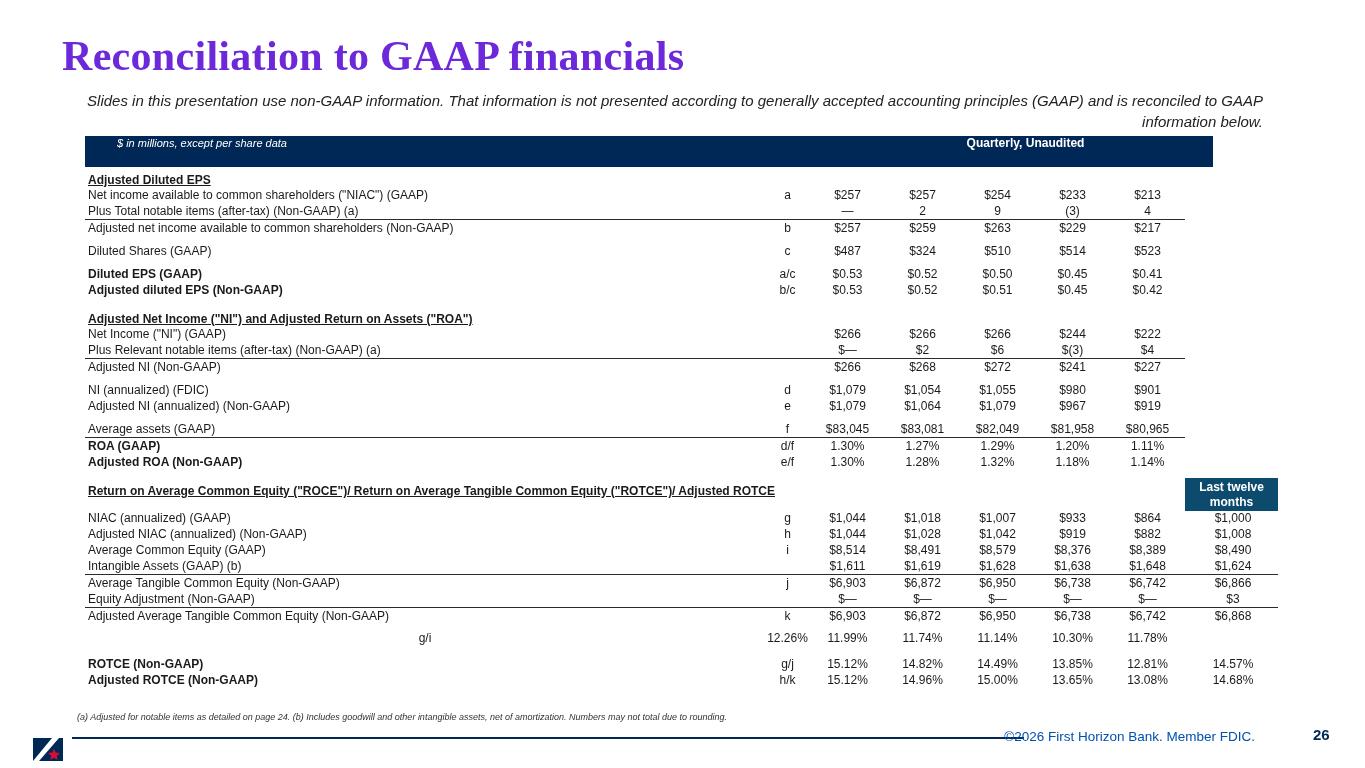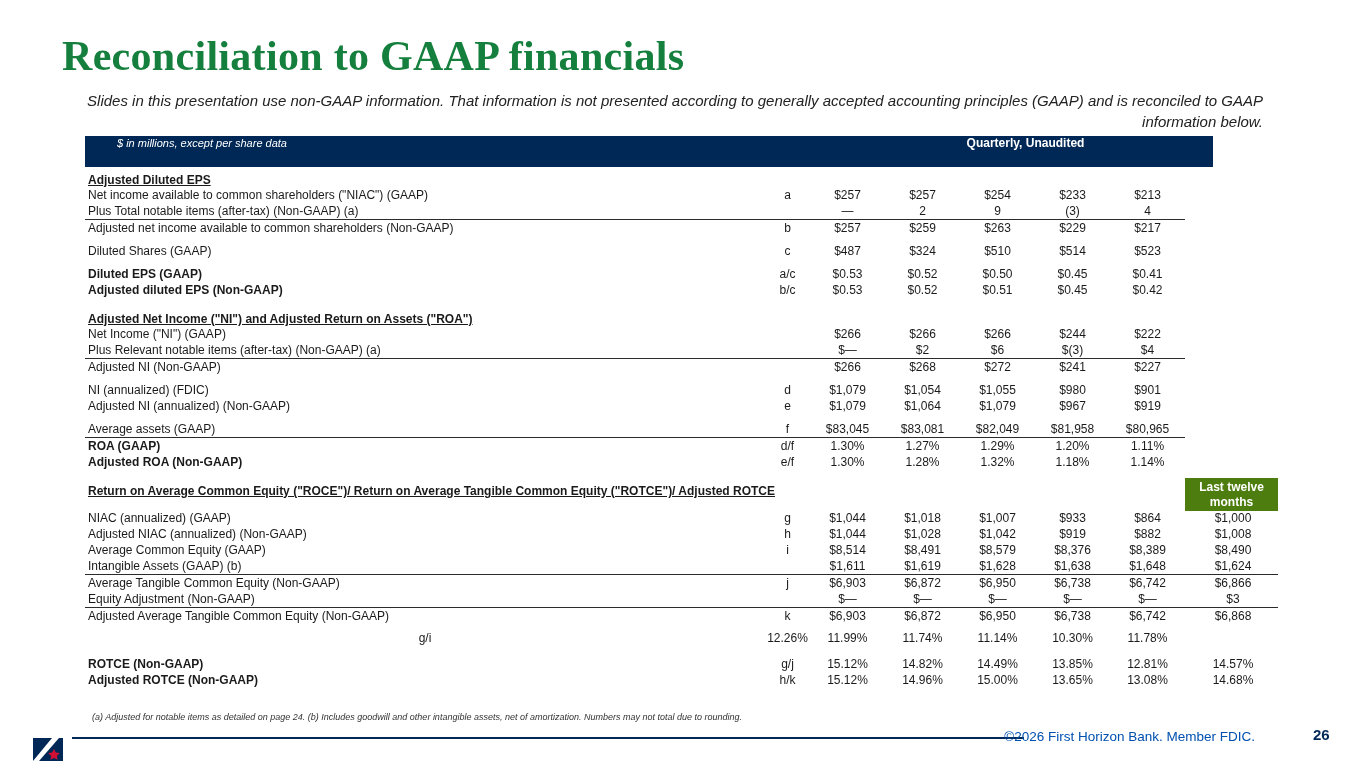--- a/index.html
+++ b/index.html
@@ -4,21 +4,21 @@
 <style>
   html,body { margin:0; padding:0; background:#e8e8e8; }
   .slide {
     position:relative; width:1365px; height:768px; margin:0 auto;
     background:#ffffff; overflow:hidden;
     font-family:"Liberation Sans", sans-serif; color:#1a1a1a;
   }
   .title {
     position:absolute; left:62px; top:32px; margin:0;
     font-family:"Liberation Serif", serif; font-weight:700;
-    font-size:42px; line-height:48px; color:#15803d; letter-spacing:0.3px;
+    font-size:42px; line-height:48px; color:#6d28d9; letter-spacing:0.3px;
   }
   .subtitle {
     position:absolute; left:68px; top:90px; width:1195px; margin:0;
     font-size:15px; font-style:italic; line-height:21px; color:#222222;text-align:right;
   }
   .recon-table { position:absolute; left:85px; top:136px; width:1196px; }
   .thead { width:1100px; background:#002856; color:#ffffff;padding-left:28px; }
   .thead-row1 { display:grid; grid-template-columns:725px 375px; height:15px; line-height:15px; }
   .corner-label { font-style:italic; font-size:11px; padding-left:4px; white-space:nowrap; }
   .group-header { text-align:center; font-weight:700; font-size:12px; }
@@ -35,25 +35,25 @@
   .heading-row { position:relative; height:16px; line-height:16px; }
   .section-heading {
     display:inline-block; font-weight:700; font-size:12px;
     text-decoration:underline; padding-left:3px; white-space:nowrap;
   }
   .rule { height:1px; background:#2b2b2b; width:1100px; }
   .rule.wide { width:1193px; }
   .section-gap { height:12px; }
   .ltm-box {
     position:absolute; left:1100px; top:-4px; width:93px; height:33px;
-    background:#4d7c0f; color:#ffffff; font-weight:700; font-size:12px;
+    background:#0c4a6e; color:#ffffff; font-weight:700; font-size:12px;
     line-height:15px; text-align:center; padding-top:2px; box-sizing:border-box;
   }
   .footnote {
-    position:absolute; left:92px; top:712px; font-size:9px;
+    position:absolute; left:77px; top:712px; font-size:9px;
     font-style:italic; color:#333333; white-space:nowrap;
   }
   .footer-line { position:absolute; left:72px; top:737px; width:952px; height:2px; background:#002856; }
   .copyright { position:absolute; top:729px; right:110px; font-size:13.5px; color:#0050b0; white-space:nowrap; }
   .page-num { position:absolutes; position:absolute; top:726px; left:1313px; font-size:15px; font-weight:700; color:#002856; }
   .logo { position:absolute; left:33px; top:738px; width:30px; height:23px; }
 </style>
 </head>
 <body>
 

